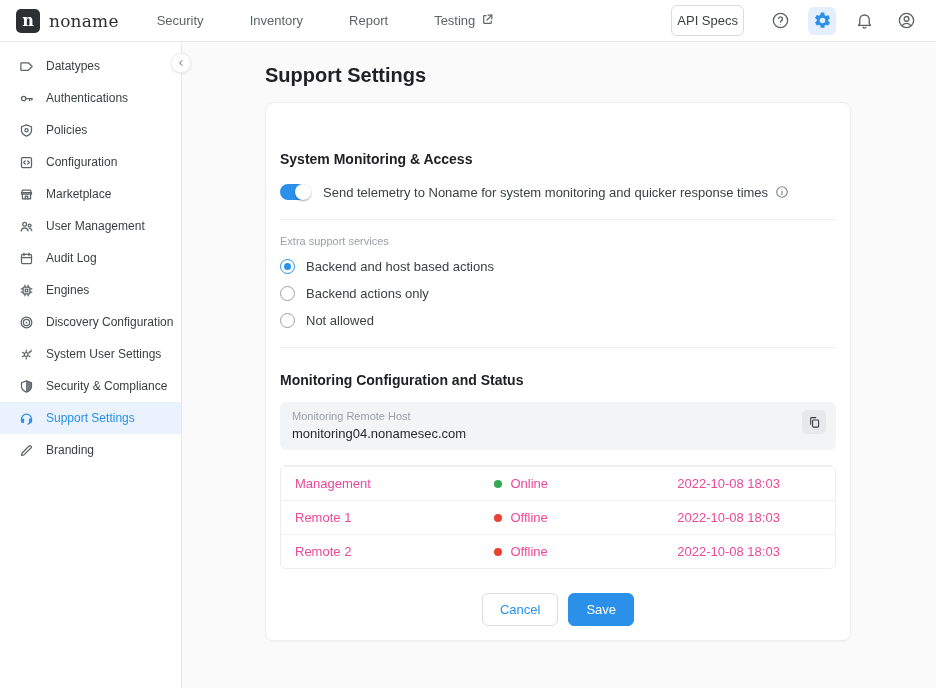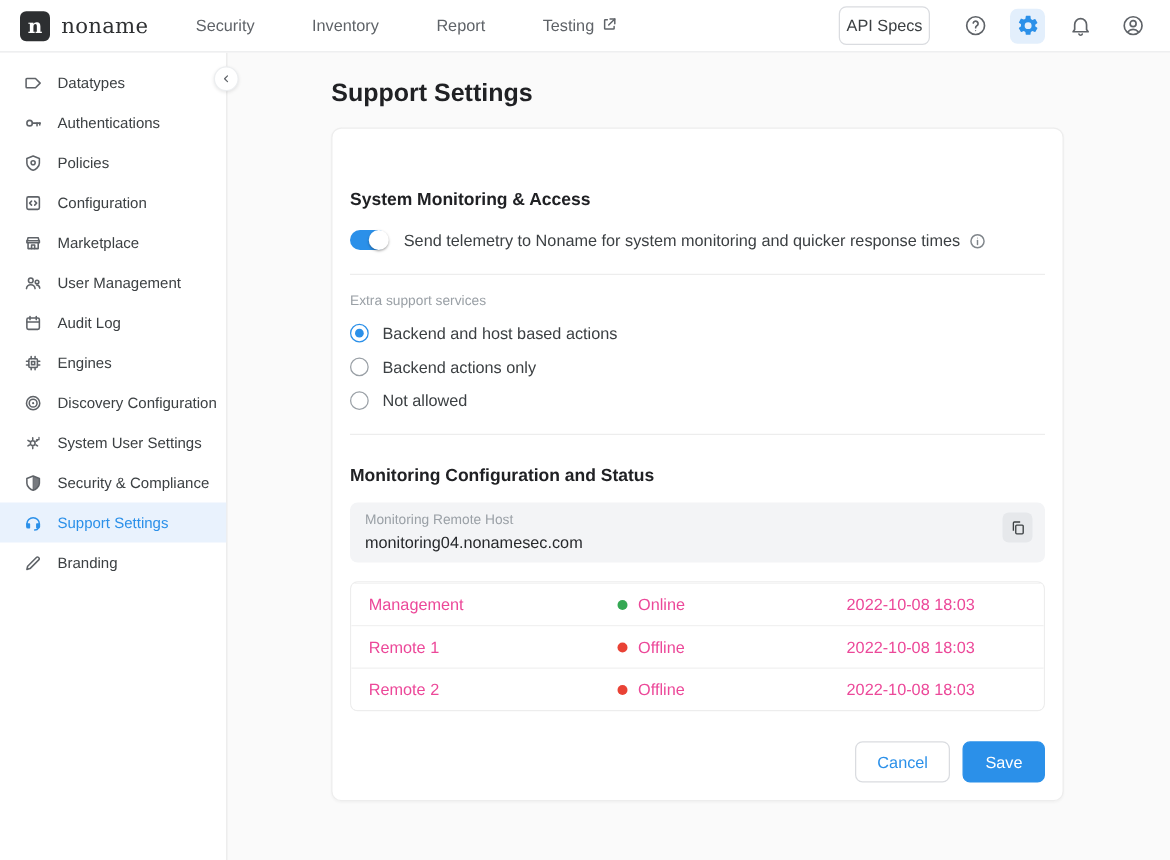--- a/index.html
+++ b/index.html
@@ -47,21 +47,21 @@
 
   .card { width:586px; margin-top:15px; background:#fff; border:1px solid #ededed; border-radius:8px;
     box-shadow:0 1px 2px rgba(0,0,0,.03); padding:16px 14px 14px 14px; }
   .section-heading { font-size:14px; font-weight:bold; color:#202124;margin-top:32px; }
 
   .toggle-row { display:flex; align-items:center; gap:13px; margin-top:17px; }
   .toggle { position:relative; width:30px; height:16px; border-radius:9px; background:#2b90e9;
     cursor:pointer; flex:none; }
   .toggle .knob { position:absolute; top:0; right:-1px; width:16px; height:16px; border-radius:50%;
     background:#fff; box-shadow:0 1px 2px rgba(0,0,0,.35); }
-  .toggle-label { font-size:13px; color:#3c4043; display:flex; align-items:flex-end; gap:7px; }
+  .toggle-label { font-size:13px; color:#3c4043; display:flex; align-items:flex-start; gap:7px; }
   .info-icon { width:14px; height:14px; color:#80868b; display:inline-flex; }
   .info-icon svg { width:14px; height:14px; }
 
   .divider { border:none; border-top:1px solid #ededed; margin:19px 0 0 0; }
 
   .group-label { font-size:11px; color:#9aa0a6; margin-top:15px; }
   .radio-row { display:flex; align-items:center; gap:11px; margin-top:11px; height:16px; cursor:pointer; }
   .radio { width:15px; height:15px; border-radius:50%; border:1.5px solid #9aa0a6; flex:none;
     display:flex; align-items:center; justify-content:center; background:#fff; }
   .radio.checked { border-color:#2b90e9; }
@@ -82,21 +82,21 @@
   .status-table { margin-top:15px; border:1px solid #ededed; border-radius:6px; overflow:hidden; }
   .trow { display:flex; align-items:center; }
   .trow.head { background:#f7f8f9; }
   .tcell { padding:9px 14px; font-size:13px; color:#ec4899; }
   .trow.head .tcell { font-size:12px; color:#5f6368; padding:8px 14px; display:flex; align-items:center; gap:6px; }
   .col-entity { width:36%; } .col-status { width:33%; } .col-last { width:31%; }
   .trow.body { border-top:1px solid #f1f1f1; background:#fff; }
   .status-cell { display:flex; align-items:center; gap:8px; }
   .dot { width:8px; height:8px; border-radius:50%; flex:none; }
 
-  .footer-actions { display:flex; justify-content:flex-end; gap:10px; margin-top:24px; }
+  .footer-actions { display:flex; justify-content:center; gap:10px; margin-top:24px; }
   .btn { font-family:inherit; font-size:13px; border-radius:6px; padding:8px 17px; cursor:pointer; }
   .btn-cancel { background:#fff; border:1px solid #dadce0; color:#2b90e9; }
   .btn-save { background:#2b90e9; border:1px solid #2b90e9; color:#fff; }
 </style>
 </head>
 <body>
 
 <header class="topbar">
   <div class="brand">
     <div class="brand-mark">n</div>

